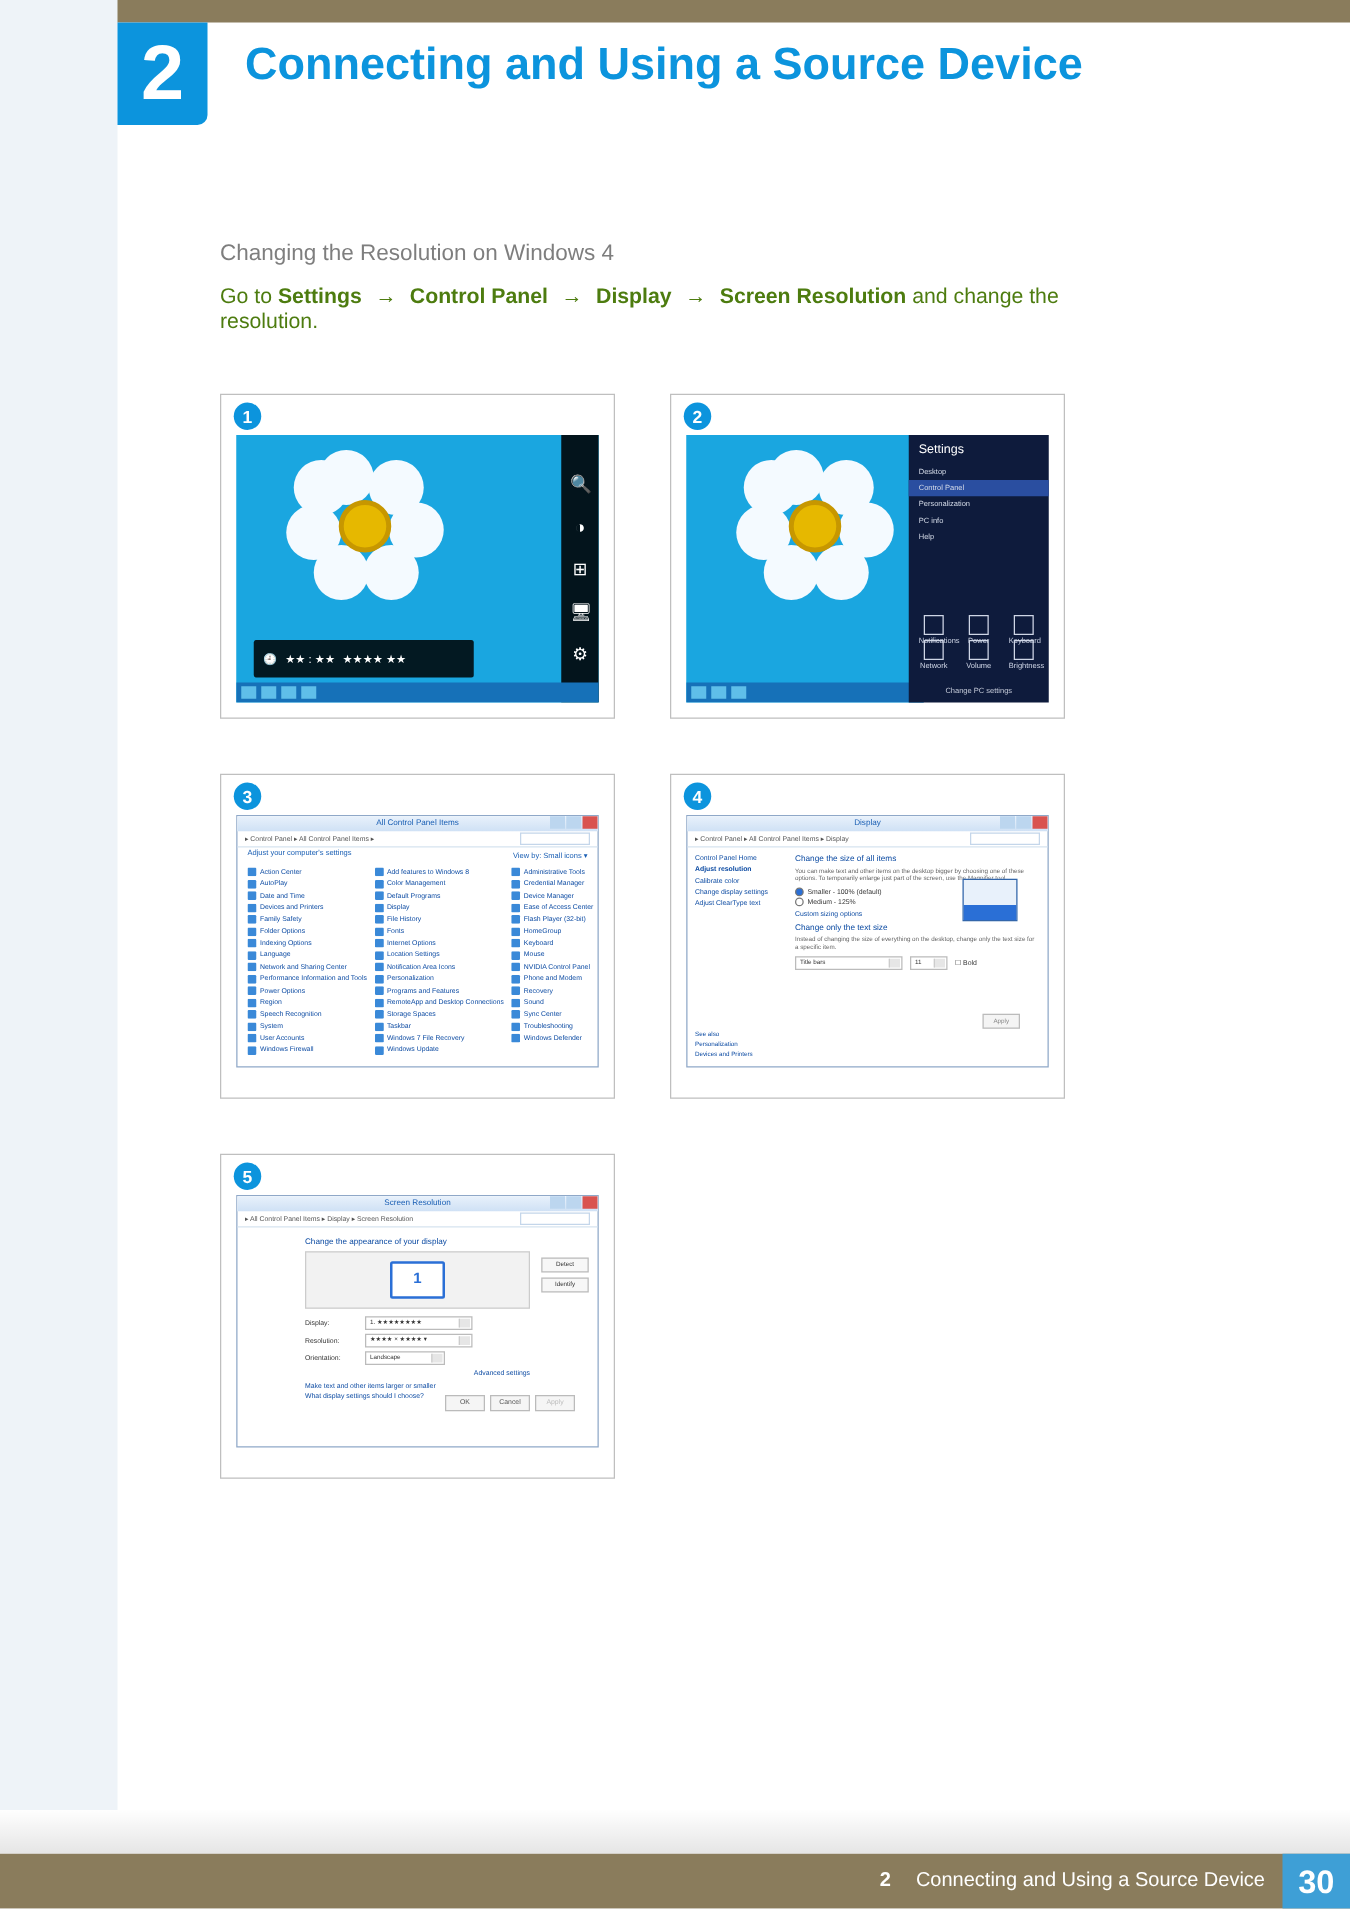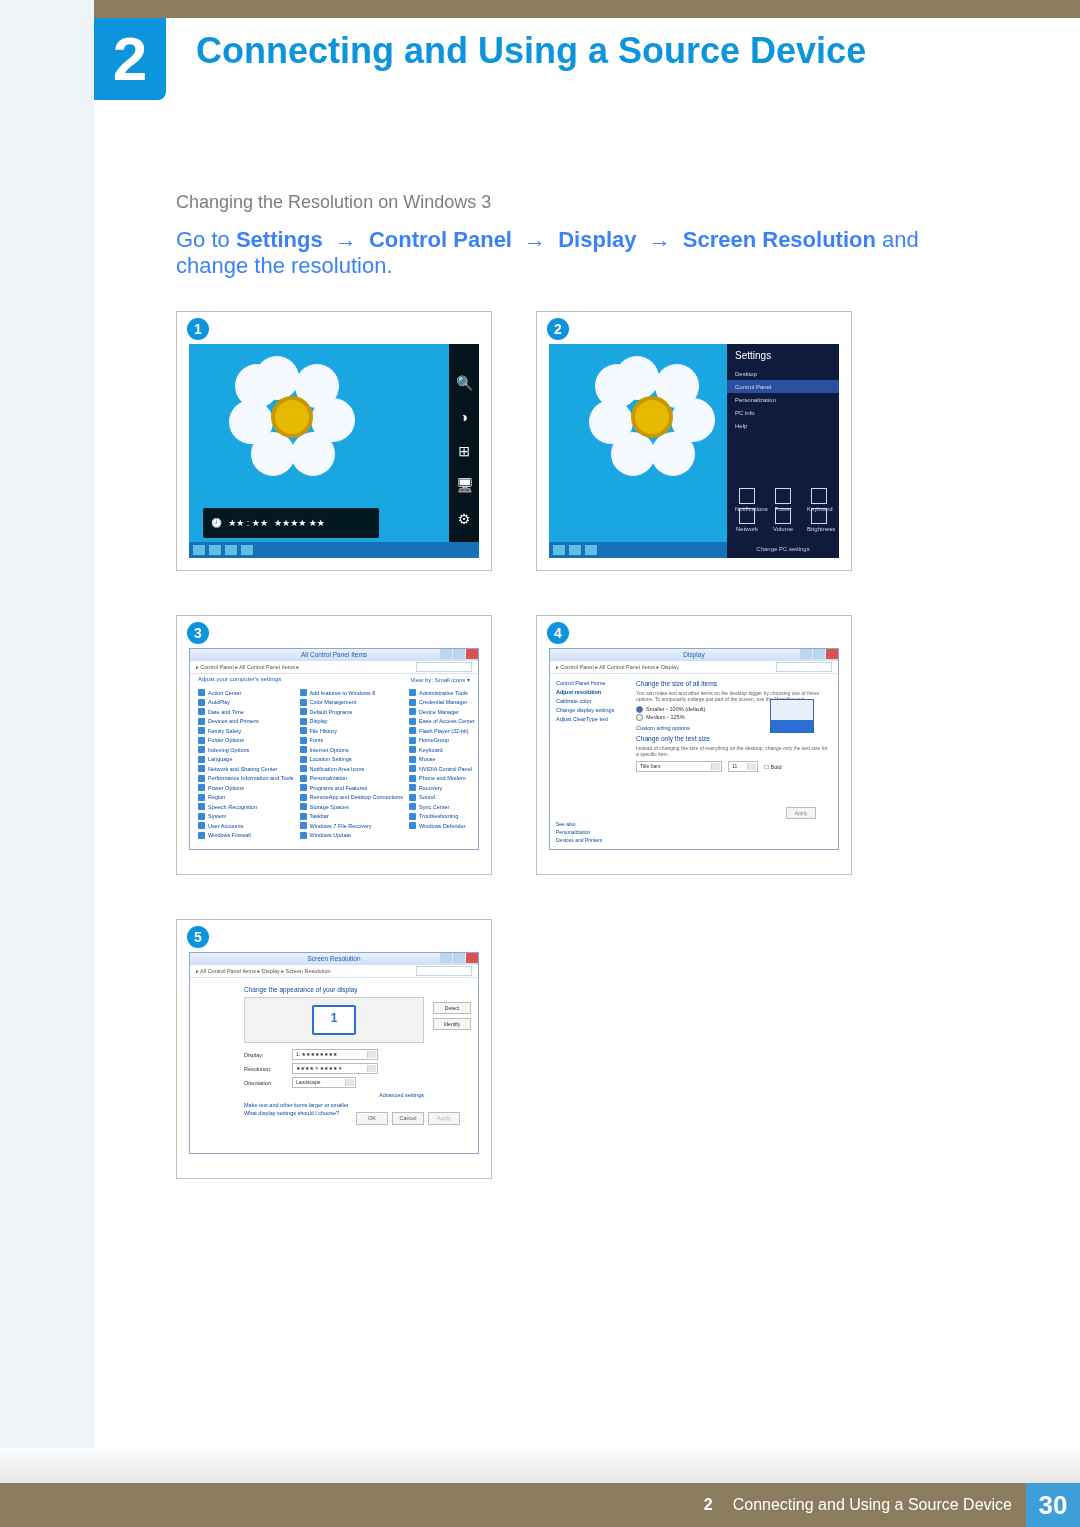--- a/index.html
+++ b/index.html
@@ -3,21 +3,21 @@
 <meta charset="utf-8">
 <style>
   html,body{margin:0;padding:0;background:#fff;font-family:Arial,Helvetica,sans-serif;color:#333}
   .page{width:1080px;height:1527px;position:relative;background:#fff;overflow:hidden}
   .topbar{position:absolute;left:0;right:0;top:0;height:18px;background:#8a7c5c}
   .sidebar{position:absolute;left:0;top:0;width:94px;height:1448px;background:#eef3f8}
   .chapter-badge{position:absolute;left:94px;top:18px;width:72px;height:82px;background:#0c94dd;color:#fff;font-size:62px;line-height:82px;text-align:center;font-weight:bold;border-bottom-right-radius:8px}
   .chapter-title{position:absolute;left:196px;top:30px;font-size:36px;color:#0c94dd;font-weight:600}
   .body{position:absolute;left:176px;top:192px;width:750px}
   .subheading{color:#7e7e7e;font-size:18px;margin-bottom:14px}
-  .instr{font-size:22px;color:#3b82f6;margin-bottom:32px}
+  .instr{font-size:17px;color:#4d7c0f;margin-bottom:48px}
   .instr b{font-weight:bold}
   .instr .arrow{margin:0 6px}
   
   .step-grid{display:flex;flex-wrap:wrap;gap:44px 44px}
   .step{width:316px;position:relative}
   .step-frame{border:1px solid #bfbfbf;padding:14px 12px 12px 12px;box-sizing:border-box;height:260px;position:relative;background:#fff}
   .step-num{position:absolute;left:10px;top:6px;width:22px;height:22px;border-radius:50%;background:#0c94dd;color:#fff;font-size:14px;line-height:22px;text-align:center;font-weight:bold;z-index:5}
   
   .win8-desktop{position:absolute;left:12px;top:32px;right:12px;bottom:12px;background:#1aa6e0;overflow:hidden}
   .flower{position:absolute;left:10px;top:6px;right:60px;height:140px}
@@ -98,21 +98,21 @@
 <body>
 
 <div class="page">
   <div class="topbar"></div>
   <div class="sidebar"></div>
 
   <div class="chapter-badge">2</div>
   <div class="chapter-title">Connecting and Using a Source Device</div>
 
   <div class="body">
-    <div class="subheading">Changing the Resolution on Windows 3</div>
+    <div class="subheading">Changing the Resolution on Windows 4</div>
     <div class="instr">
       <span>Go to </span>
       <b>Settings</b>
       <span class="arrow">→</span>
       <b>Control Panel</b>
       <span class="arrow">→</span>
       <b>Display</b>
       <span class="arrow">→</span>
       <b>Screen Resolution</b>
       <span> and change the resolution.</span>

